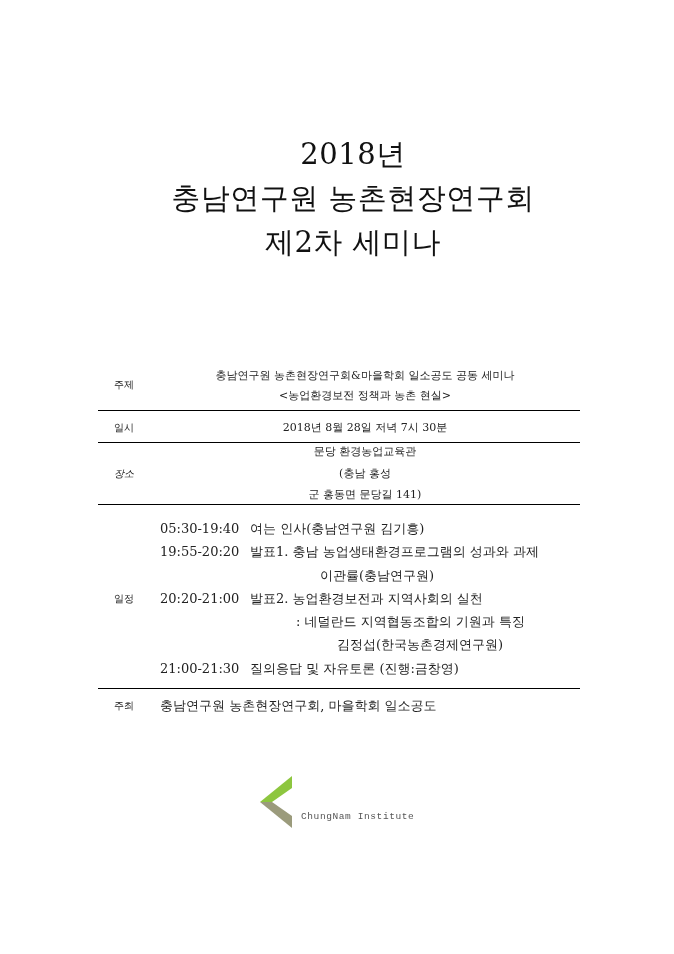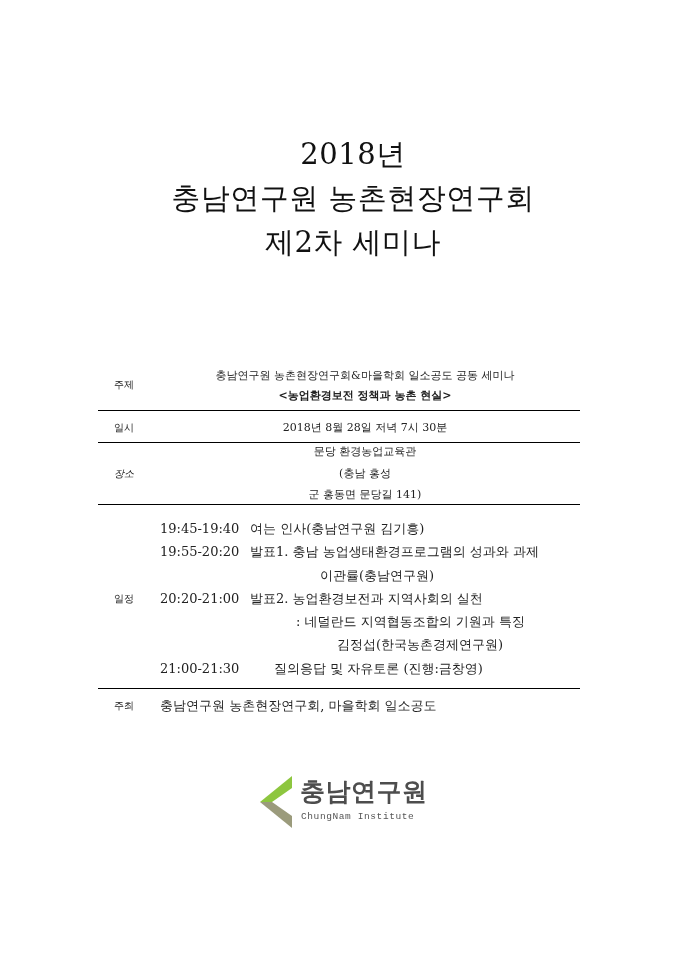--- a/index.html
+++ b/index.html
@@ -23,60 +23,59 @@
 <body>
 
 <div class="title" style="top:136px;">2018년</div>
 <div class="title" style="top:180px;">충남연구원 농촌현장연구회</div>
 <div class="title" style="top:224px;">제2차 세미나</div>
 
 <div>
 
   <div class="label" style="top:377px;">주제</div>
   <div class="center" style="top:368px; left:150px; width:430px;">충남연구원 농촌현장연구회&amp;마을학회 일소공도 공동 세미나</div>
-  <div class="center" style="top:388px;font-weight:bold;">&lt;농업환경보전 정책과 농촌 현실&gt;</div>
+  <div class="center" style="top:388px;">&lt;농업환경보전 정책과 농촌 현실&gt;</div>
   <div class="rule" style="top:410px;"></div>
 
   <div class="label" style="top:420px;">일시</div>
   <div class="center" style="top:420px;">2018년 8월 28일 저녁 7시 30분</div>
   <div class="rule" style="top:442px;"></div>
 
   <div class="label" style="top:466px;font-style:italic;">장소</div>
   <div class="center" style="top:444px;">문당 환경농업교육관</div>
   <div class="center" style="top:466px;">(충남 홍성</div>
   <div class="center" style="top:487px;">군 홍동면 문당길 141)</div>
   <div class="rule" style="top:504px;"></div>
 
   <div class="label" style="top:591px;">일정</div>
 
   <div>
-    <div class="line" style="left:160px; top:521px;">19:45-19:40</div>
+    <div class="line" style="left:160px; top:521px;">05:30-19:40</div>
     <div class="line" style="left:250px; top:521px;">여는 인사(충남연구원 김기흥)</div>
   </div>
   <div>
     <div class="line" style="left:160px; top:544px;">19:55-20:20</div>
     <div class="line" style="left:250px; top:544px;">발표1. 충남 농업생태환경프로그램의 성과와 과제</div>
     <div class="line" style="left:296px; top:568px;margin-left:24px;">이관률(충남연구원)</div>
   </div>
   <div>
     <div class="line" style="left:160px; top:591px;">20:20-21:00</div>
     <div class="line" style="left:250px; top:591px;">발표2. 농업환경보전과 지역사회의 실천</div>
     <div class="line" style="left:296px; top:614px;">: 네덜란드 지역협동조합의 기원과 특징</div>
     <div class="line" style="left:296px; top:637px;margin-left:41px;">김정섭(한국농촌경제연구원)</div>
   </div>
   <div>
     <div class="line" style="left:160px; top:661px;">21:00-21:30</div>
-    <div class="line" style="left:250px; top:661px;margin-left:24px;">질의응답 및 자유토론 (진행:금창영)</div>
+    <div class="line" style="left:250px; top:661px;">질의응답 및 자유토론 (진행:금창영)</div>
   </div>
   <div class="rule" style="top:688px;"></div>
 
   <div class="label" style="top:698px;">주최</div>
   <div class="line" style="left:160px; top:698px;">충남연구원 농촌현장연구회, 마을학회 일소공도</div>
 </div>
 
 <div class="logo">
   <svg width="40" height="56" viewBox="0 0 40 56" style="position:absolute; left:0; top:0;">
     <polygon points="34,2 34,14 14,28 2,28" fill="#8dc63f"></polygon>
     <polygon points="2,28 14,28 34,42 34,54" fill="#9b9b7c"></polygon>
   </svg>
-  <div class="logo-ko">충남연구원</div>
   <div class="logo-en">ChungNam Institute</div>
 </div>
 
 </body></html>

